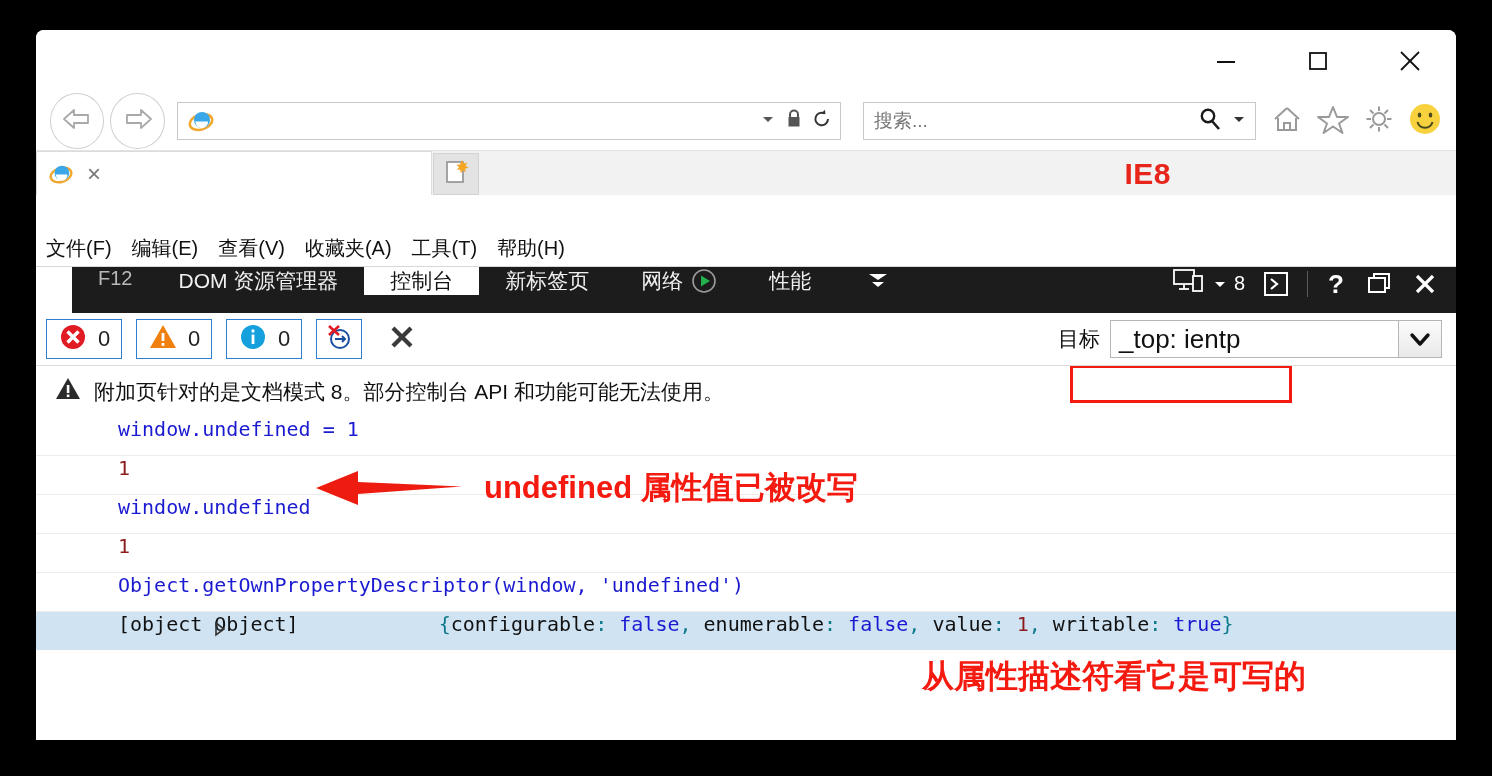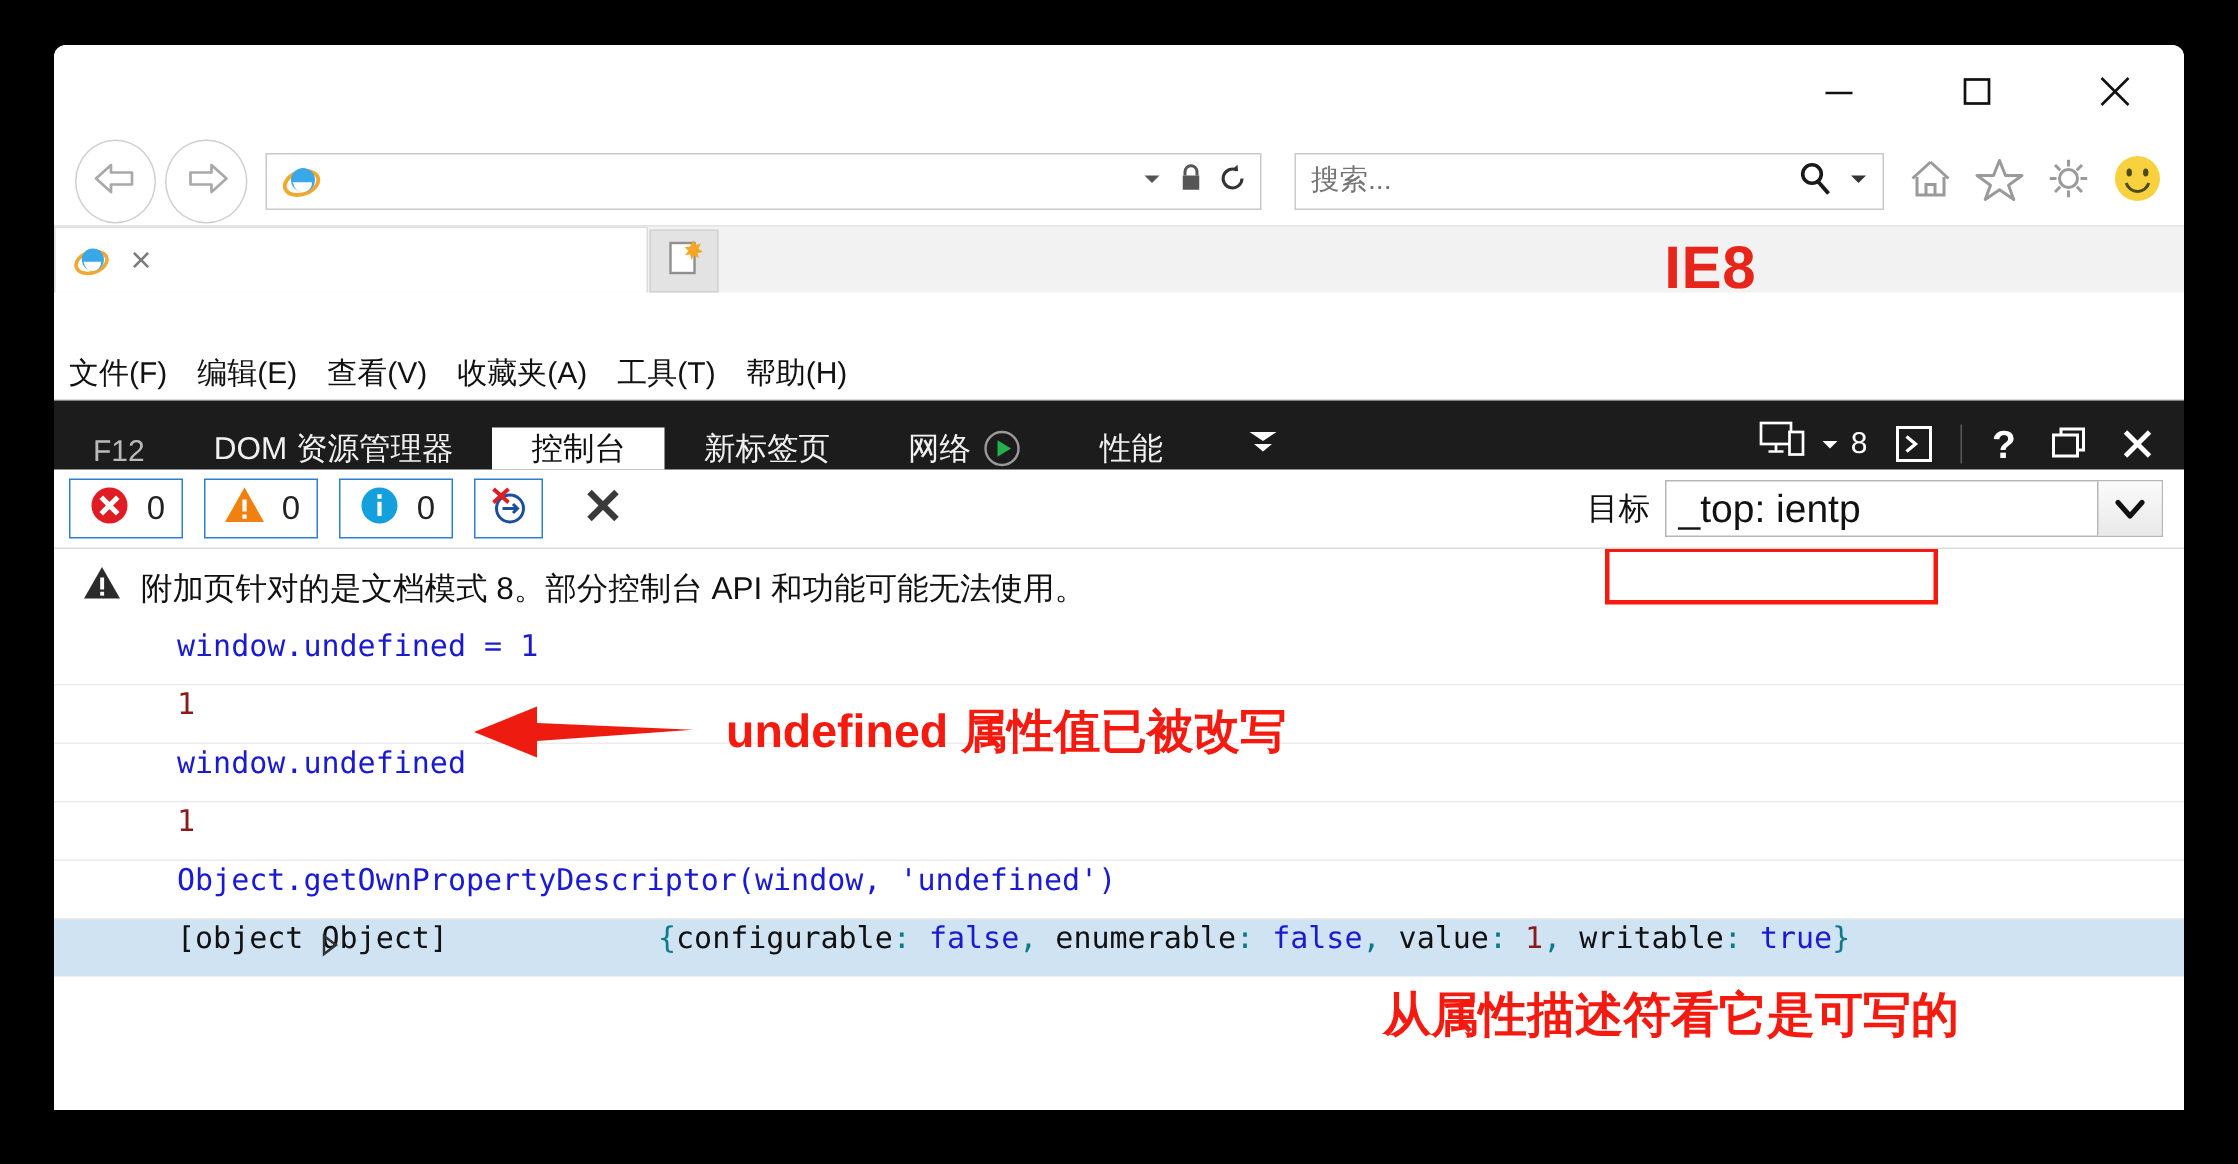--- a/index.html
+++ b/index.html
@@ -24,28 +24,28 @@
   .search-input{flex:1;font-size:19px;color:#3a3a3a;border:none;outline:none;background:transparent;font-family:"Liberation Sans",sans-serif;}
   .tool-icons{display:flex;align-items:center;gap:12px;margin-left:14px;}
 
   
   .tabstrip{position:relative;height:44px;background:#f2f2f2;border-top:1px solid #e3e3e3;}
   .tab{position:absolute;left:0;top:0;width:396px;height:44px;background:#fff;border:1px solid #dcdcdc;border-bottom:none;box-sizing:border-box;display:flex;align-items:center;padding:0 8px;}
   .tab-ie{width:24px;height:24px;margin:0 8px 0 4px;}
   .tab-title{font-size:21px;color:#1a1a1a;flex:1;}
   .tab-close{width:26px;height:26px;display:flex;align-items:center;justify-content:center;color:#7a7a7a;font-size:24px;line-height:1;}
   .newtab{position:absolute;left:397px;top:2px;width:46px;height:42px;background:#e3e3e3;border:1px solid #d2d2d2;box-sizing:border-box;display:flex;align-items:center;justify-content:center;}
-  .ie8label{position:absolute;right:285px;top:6px;font-size:40px;font-weight:bold;color:#e8251b;letter-spacing:0.5px;}
+  .ie8label{position:absolute;right:285px;top:6px;font-size:30px;font-weight:bold;color:#e8251b;letter-spacing:0.5px;}
 
   
   .menubar{height:36px;background:#fff;border-bottom:1px solid #d8d8d8;display:flex;align-items:center;padding-left:10px;margin-top:35px;}
   .menuitem{font-size:20px;color:#111;margin-right:20px;}
 
   
-  .devtabs{height:46px;background:#1c1c1c;display:flex;align-items:flex-end;position:relative;}
+  .devtabs{height:46px;background:#1c1c1c;display:flex;align-items:flex-start;position:relative;margin-left:36px;}
   .f12{color:#b9b9b9;font-size:20px;display:flex;align-items:center;padding:0 20px 0 26px;}
   .dtab{display:flex;align-items:center;padding:0 26px;color:#f0f0f0;font-size:21px;white-space:nowrap;}
   .dtab.active{background:#fff;color:#111;font-family:Liberation Serif, serif;}
   .dtab .dot{display:inline-flex;margin-left:8px;}
   .devright{margin-left:auto;display:flex;align-items:center;padding-right:16px;gap:16px;}
   .docmode{display:flex;align-items:center;gap:7px;color:#fff;font-size:20px;}
   .vdiv{width:1px;height:26px;background:#5a5a5a;}
   .dbtn{display:flex;align-items:center;justify-content:center;color:#fff;}
 
   

